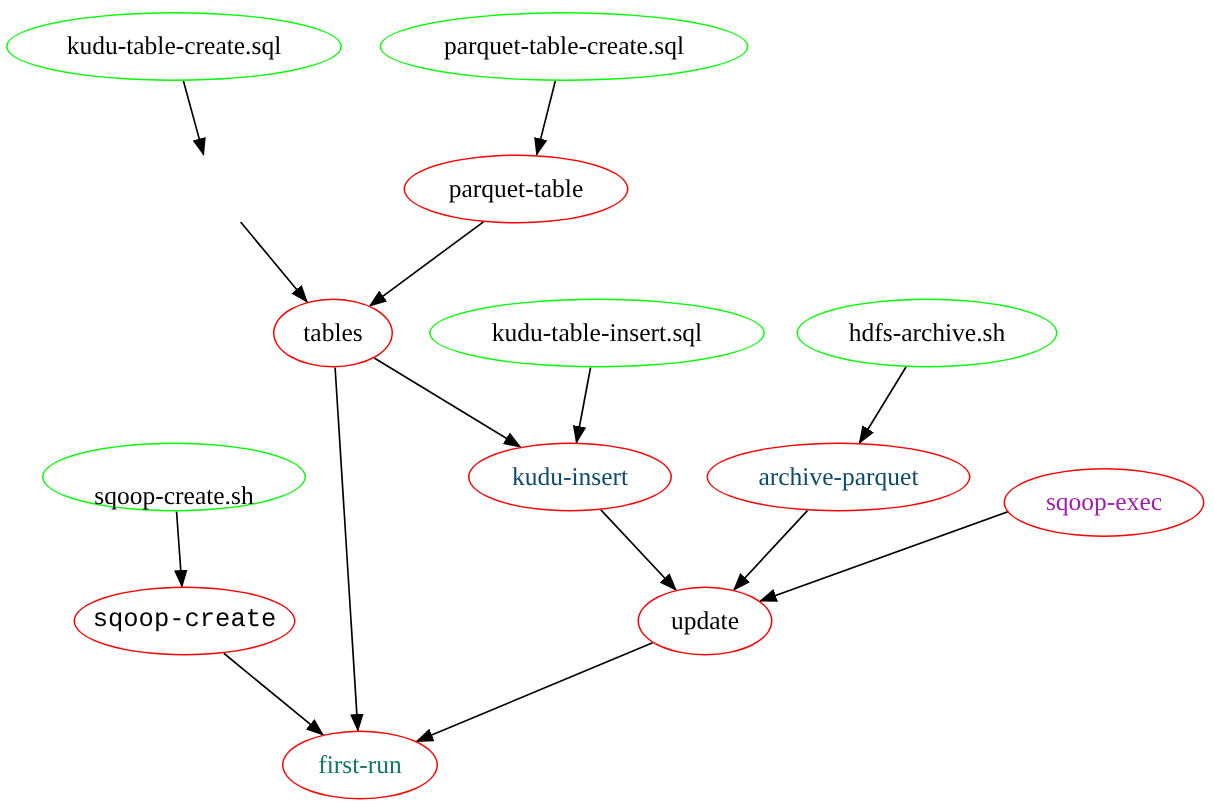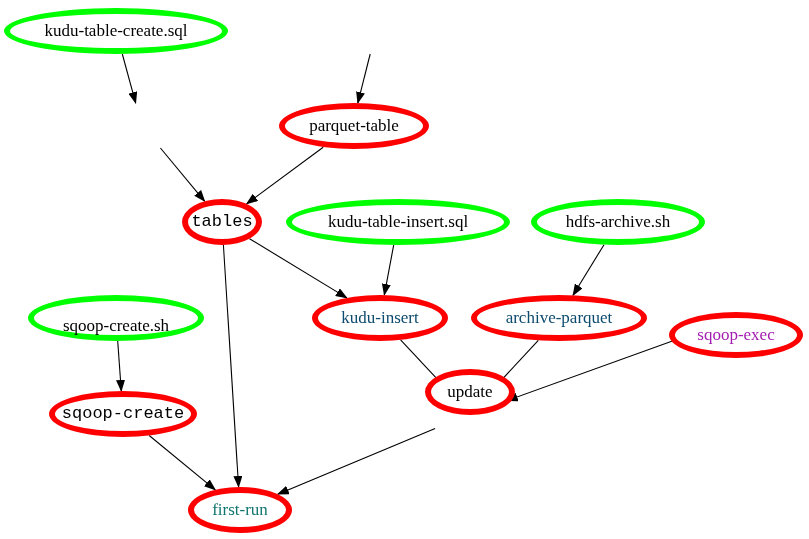--- a/index.html
+++ b/index.html
@@ -18,21 +18,21 @@
   #edge-layer {
     position: absolute;
     left: 0;
     top: 0;
     width: 809px;
     height: 539px;
   }
   .node {
     position: absolute;
     box-sizing: border-box;
-    border: 6px solid #7f1d1d;
+    border: 1px solid #7f1d1d;
     border-radius: 50%;
     background: #ffffff;
     display: flex;
     align-items: center;
     justify-content: center;
     font-size: 17px;
     color: #000000;
     white-space: nowrap;
     line-height: 1;
   }
@@ -71,24 +71,27 @@
         <line x1="538.3" y1="340.4" x2="489.3" y2="393.2" class="edge-line" marker-end="url(#arrow)" style="stroke: rgb(0, 0, 0);"></line>
         <line x1="689.8" y1="334.7" x2="506.8" y2="400.7" class="edge-line" marker-end="url(#arrow)" style="stroke: rgb(0, 0, 0);"></line>
         <line x1="149.2" y1="435.5" x2="215.3" y2="489.8" class="edge-line" marker-end="url(#arrow)" style="stroke: rgb(0, 0, 0);"></line>
         <line x1="435.1" y1="428.5" x2="277.8" y2="494.2" class="edge-line" marker-end="url(#arrow)" style="stroke: rgb(0, 0, 0);"></line>
       </g>
   </svg>
 
   <div class="node" style="left: 4px; top: 8px; width: 224px; height: 46px; border-color: rgb(0, 255, 0); color: rgb(0, 0, 0);">
       <span>kudu-table-create.sql</span>
     </div>
-  <div class="node" style="left: 279px; top: 103px; width: 150px; height: 46px; border-color: rgb(255, 0, 0); color: rgb(0, 0, 0);">
+  <div class="node" style="left: 253px; top: 8px; width: 246px; height: 46px; border-color: rgb(0, 255, 0); color: rgb(0, 0, 0);">
+      <span>parquet-table-create.sql</span>
+    </div>
+  <div class="node" style="left: 269px; top: 103px; width: 150px; height: 46px; border-color: rgb(255, 0, 0); color: rgb(0, 0, 0);">
       <span>parquet-table</span>
     </div>
-  <div class="node" style="left: 182px; top: 199px; width: 80px; height: 46px; border-color: rgb(255, 0, 0); color: rgb(0, 0, 0); font-family: Liberation Mono, monospace;">
+  <div class="node" style="left: 182px; top: 199px; width: 80px; height: 46px; border-color: rgb(255, 0, 0); color: rgb(0, 0, 0);">
       <span>tables</span>
     </div>
   <div class="node" style="left: 531px; top: 199px; width: 174px; height: 46px; border-color: rgb(0, 255, 0); color: rgb(0, 0, 0);">
       <span>hdfs-archive.sh</span>
     </div>
   <div class="node" style="left: 286px; top: 199px; width: 224px; height: 46px; border-color: rgb(0, 255, 0); color: rgb(0, 0, 0);">
       <span>kudu-table-insert.sql</span>
     </div>
   <div class="node" style="left: 28px; top: 295px; width: 176px; height: 46px; border-color: rgb(0, 255, 0); color: rgb(0, 0, 0); align-items: flex-end;">
       <span>sqoop-create.sh</span>
@@ -98,20 +101,20 @@
     </div>
   <div class="node" style="left: 471px; top: 295px; width: 176px; height: 46px; border-color: rgb(255, 0, 0); color: #0c4a6e;">
       <span>archive-parquet</span>
     </div>
   <div class="node" style="left: 669px; top: 312px; width: 134px; height: 46px; border-color: rgb(255, 0, 0); color: #a21caf;">
       <span>sqoop-exec</span>
     </div>
   <div class="node" style="left: 49px; top: 391px; width: 148px; height: 46px; border-color: rgb(255, 0, 0); color: rgb(0, 0, 0); font-family: Liberation Mono, monospace;">
       <span>sqoop-create</span>
     </div>
-  <div class="node" style="left: 425px; top: 369px; width: 90px; height: 46px; border-color: rgb(255, 0, 0); color: rgb(0, 0, 0); text-align: center;">
+  <div class="node" style="left: 425px; top: 391px; width: 90px; height: 46px; border-color: rgb(255, 0, 0); color: rgb(0, 0, 0); text-align: center;">
       <span>update</span>
     </div>
   <div class="node" style="left: 188px; top: 487px; width: 104px; height: 46px; border-color: rgb(255, 0, 0); color: #0f766e;">
       <span>first-run</span>
     </div>
 
 </div>
 
 </body></html>

